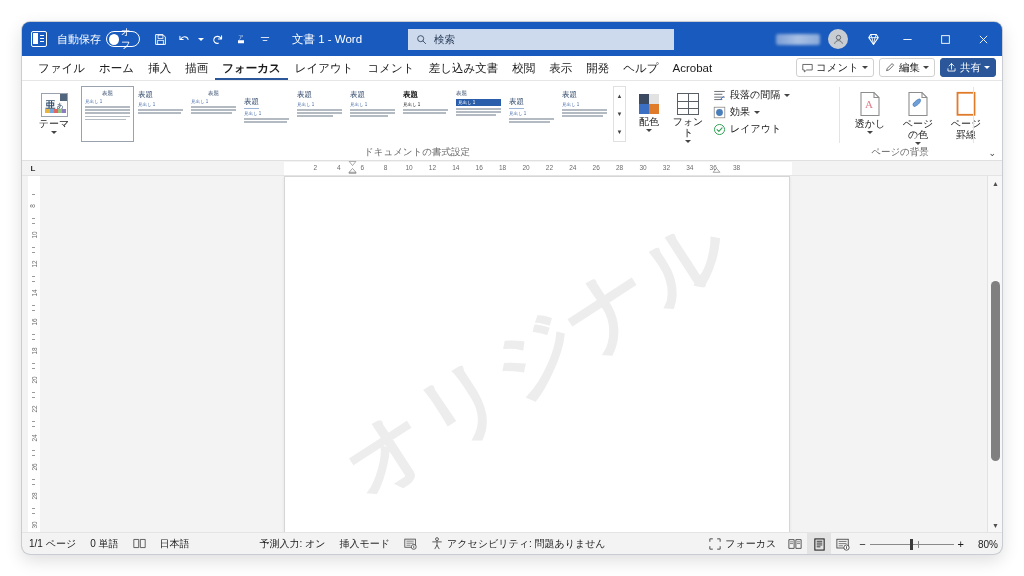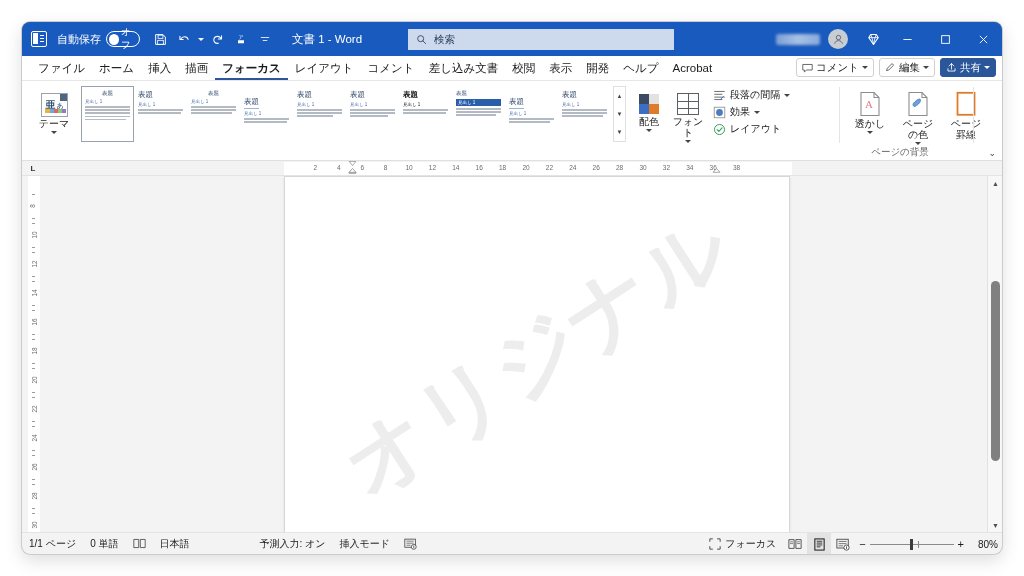--- a/index.html
+++ b/index.html
@@ -456,20 +456,21 @@
             <svg width="13" height="13" viewBox="0 0 16 16">
                 <circle cx="8" cy="8" r="6.2" fill="none" stroke="#2e9e52" stroke-width="1.2"></circle>
                 <path d="M5 8.2l2.2 2.2L11.2 6" fill="none" stroke="#2e9e52" stroke-width="1.3" stroke-linecap="round" stroke-linejoin="round"></path>
               </svg>
           </span>
           <span>レイアウト</span>
         </div>
       </div>
 
       <div class="sep"></div>
+      <div class="grplabel" style="left:0;width:790px;">ドキュメントの書式設定</div>
     </div>
 
     <div class="grp" style="width:162px;">
       <div class="bigbtn" style="margin-left:6px;margin-top:5px;">
         <svg width="24" height="26" viewBox="0 0 24 26">
           <path d="M3 1.5h13l5 5v18H3z" fill="#fff" stroke="#8d8d8d" stroke-width="1.1"></path>
           <path d="M16 1.5v5h5" fill="none" stroke="#8d8d8d" stroke-width="1.1"></path>
           <text x="11" y="17" font-size="11" fill="#e07b8a" text-anchor="middle" font-family="Liberation Serif,serif">A</text>
         </svg>
         <span class="lbl">透かし</span>
@@ -599,20 +600,27 @@
     <div class="sitem" style="margin-left:56px">予測入力: オン</div>
     <div class="sitem">挿入モード</div>
     <div class="sitem">
       <svg width="13" height="12" viewBox="0 0 16 14">
           <rect x="1" y="1" width="13" height="10" fill="none" stroke="#444" stroke-width="1"></rect>
           <path d="M3 3.5h9M3 6h9M3 8.5h5" stroke="#444" stroke-width=".8"></path>
           <circle cx="12" cy="10.5" r="3" fill="#fff" stroke="#444" stroke-width="1"></circle>
           <path d="M12 8.8v3.4" stroke="#444" stroke-width="1"></path>
         </svg>
     </div>
+    <div class="sitem">
+      <svg width="12" height="13" viewBox="0 0 14 15">
+          <circle cx="7" cy="2.4" r="1.7" fill="none" stroke="#444" stroke-width="1"></circle>
+          <path d="M2 5.6h10M7 5.6v4M7 9.6l-2.4 4M7 9.6l2.4 4" stroke="#444" stroke-width="1" stroke-linecap="round"></path>
+        </svg>
+      <span>アクセシビリティ: 問題ありません</span>
+    </div>
 
     <div class="status-right">
       <div class="sitem">
         <svg width="12" height="12" viewBox="0 0 14 14">
             <path d="M1 4V1h3M13 4V1h-3M1 10v3h3M13 10v3h-3" fill="none" stroke="#444" stroke-width="1.1" stroke-linecap="round"></path>
           </svg>
         <span>フォーカス</span>
       </div>
       <div class="viewbtn">
         <svg width="14" height="12" viewBox="0 0 16 13">

